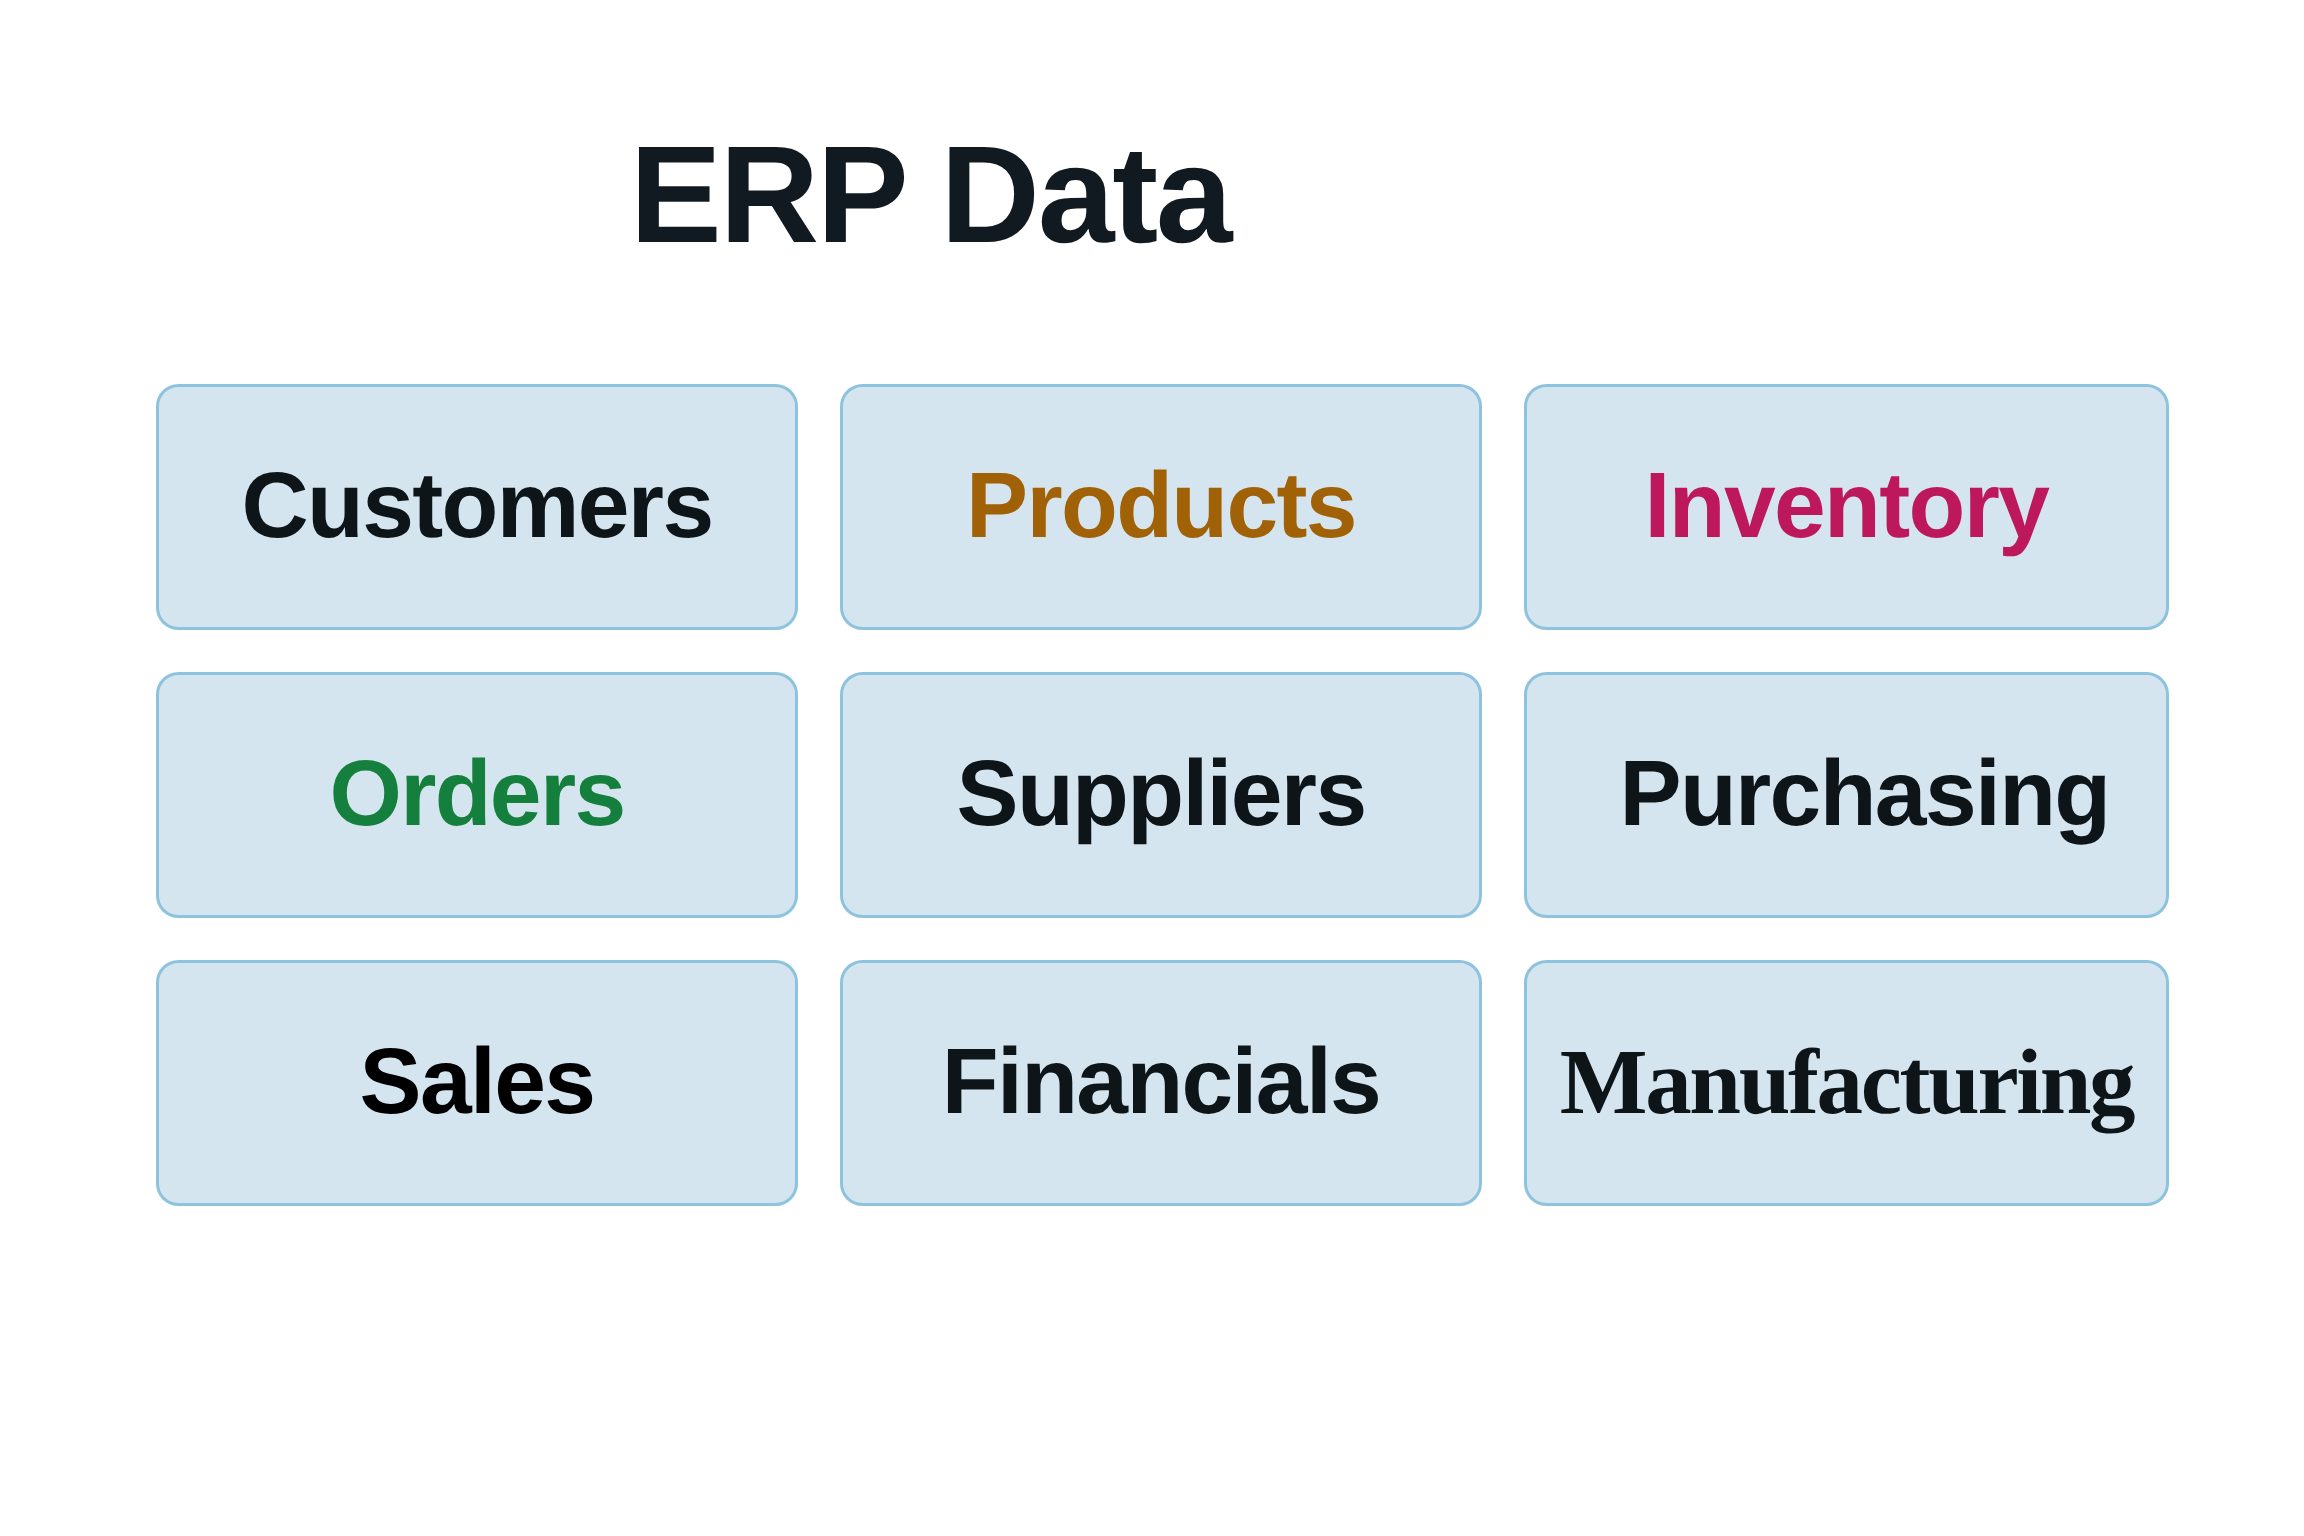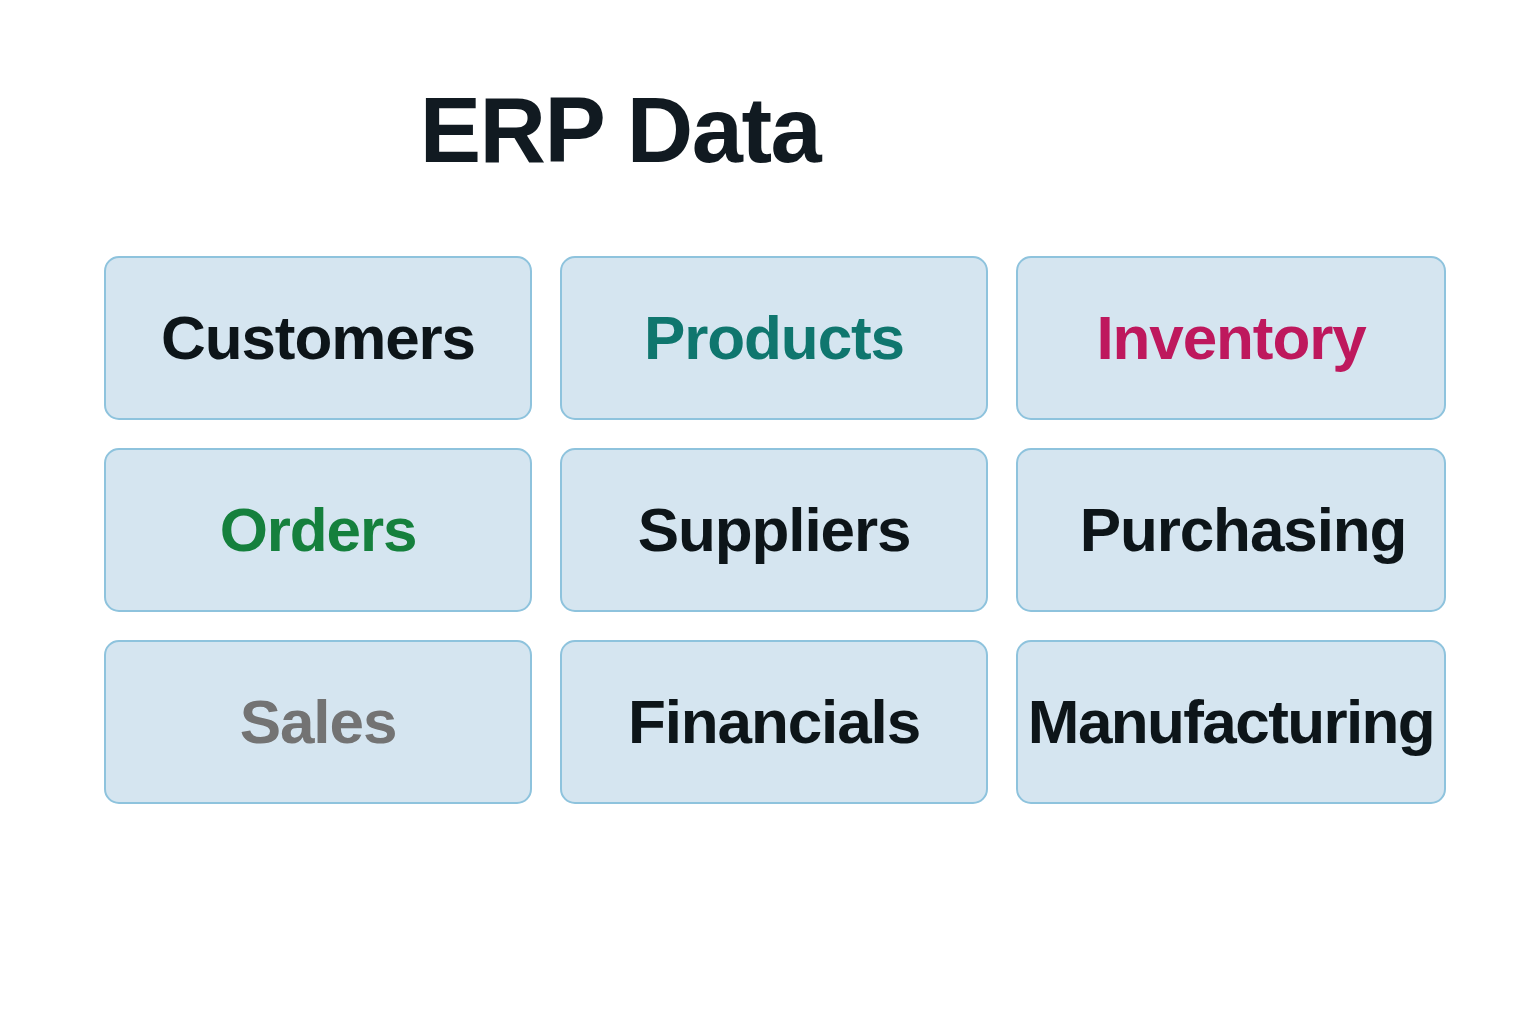--- a/index.html
+++ b/index.html
@@ -86,45 +86,45 @@
 
   <div class="page-title" style="color: rgb(17, 26, 33);">ERP Data</div>
 
   <div class="entity-grid">
 
     <div class="entity-box" style="background: rgb(213, 229, 240); border-color: rgb(142, 195, 221);">
       <span class="entity-label" style="color: rgb(13, 21, 25);">Customers</span>
     </div>
 
     <div class="entity-box" style="background: rgb(213, 229, 240); border-color: rgb(142, 195, 221);">
-      <span class="entity-label" style="color: #0f766e;">Products</span>
+      <span class="entity-label" style="color: #a16207;">Products</span>
     </div>
 
     <div class="entity-box" style="background: rgb(213, 229, 240); border-color: rgb(142, 195, 221);">
       <span class="entity-label" style="color: #be185d; text-align: right;">Inventory</span>
     </div>
 
     <div class="entity-box" style="background: rgb(213, 229, 240); border-color: rgb(142, 195, 221);">
       <span class="entity-label" style="color: #15803d;">Orders</span>
     </div>
 
     <div class="entity-box" style="background: rgb(213, 229, 240); border-color: rgb(142, 195, 221);">
       <span class="entity-label" style="color: rgb(13, 21, 25); text-align: center;">Suppliers</span>
     </div>
 
     <div class="entity-box" style="background: rgb(213, 229, 240); border-color: rgb(142, 195, 221);">
       <span class="entity-label" style="color: rgb(13, 21, 25); margin-left: 24px;">Purchasing</span>
     </div>
 
     <div class="entity-box" style="background: rgb(213, 229, 240); border-color: rgb(142, 195, 221);">
-      <span class="entity-label" style="color: #737373;">Sales</span>
+      <span class="entity-label" style="color: #000000;">Sales</span>
     </div>
 
     <div class="entity-box" style="background: rgb(213, 229, 240); border-color: rgb(142, 195, 221);">
       <span class="entity-label" style="color: rgb(13, 21, 25);">Financials</span>
     </div>
 
     <div class="entity-box long" style="background: rgb(213, 229, 240); border-color: rgb(142, 195, 221);">
-      <span class="entity-label" style="color: rgb(13, 21, 25);">Manufacturing</span>
+      <span class="entity-label" style="color: rgb(13, 21, 25); font-family: Liberation Serif, serif;">Manufacturing</span>
     </div>
 
   </div>
 </div>
 
 </body></html>

